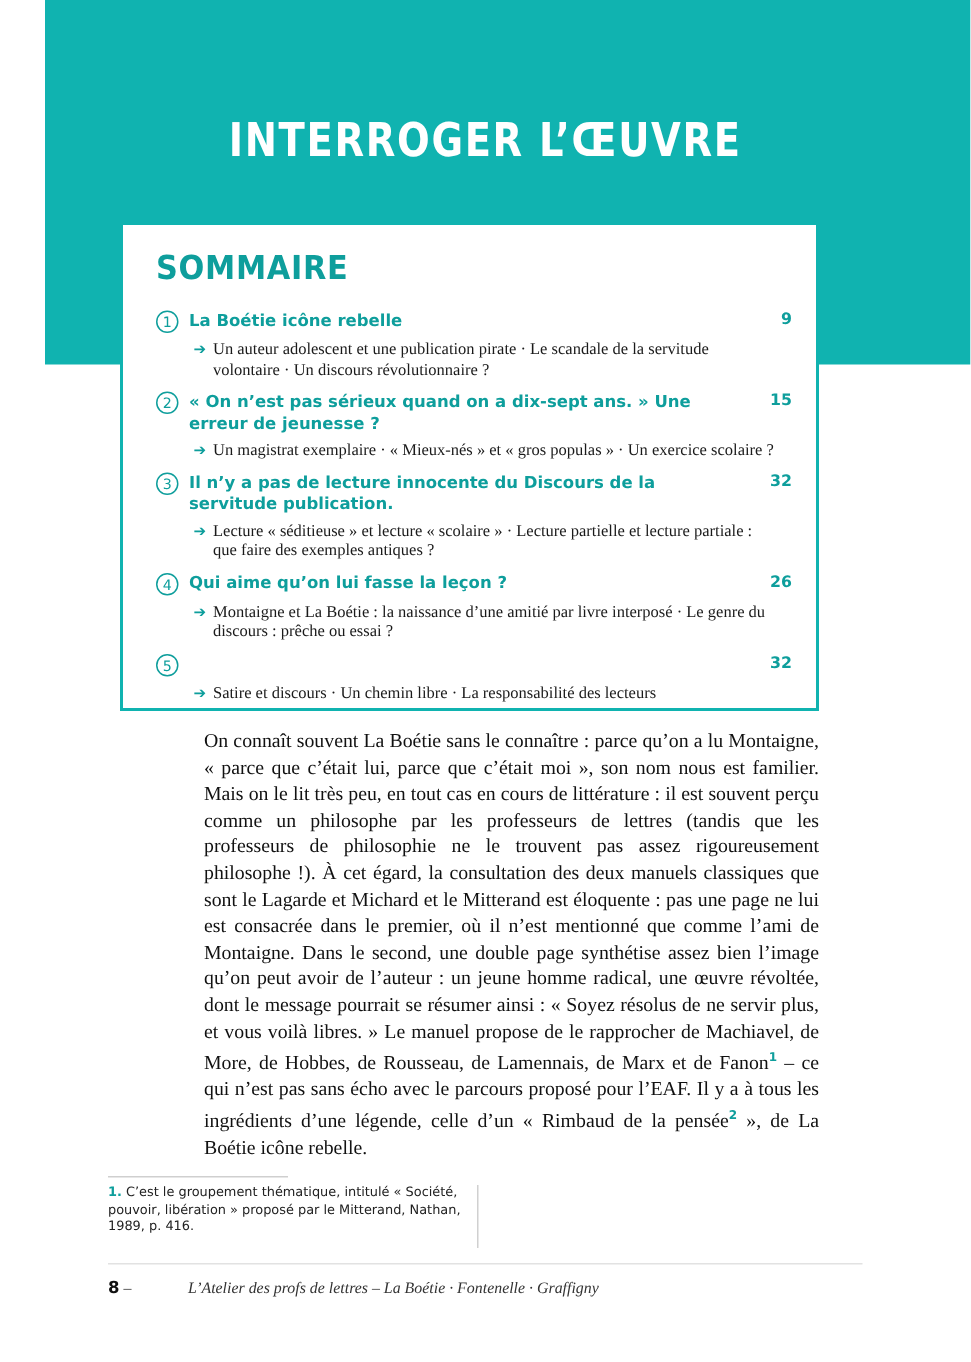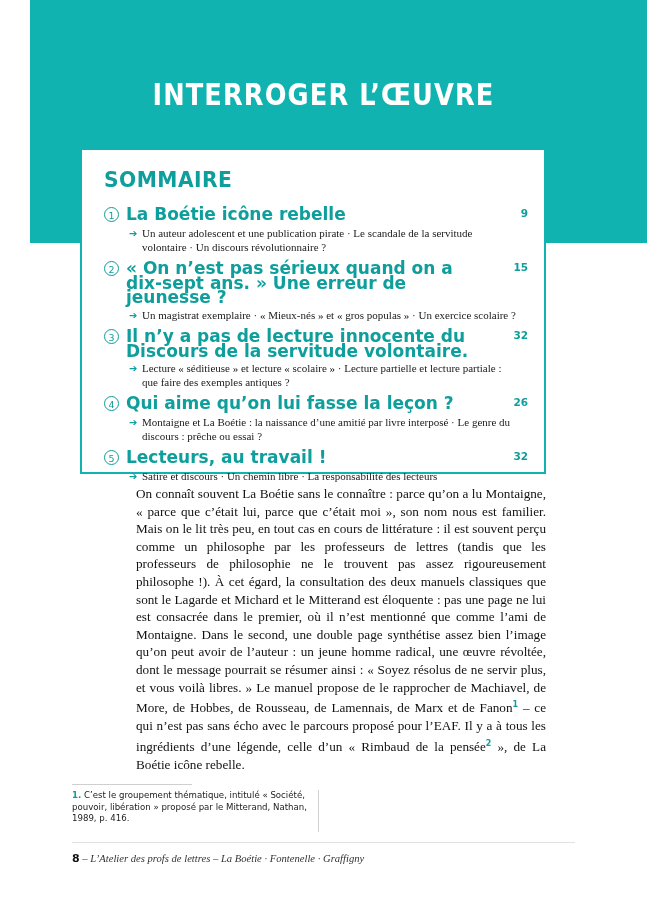--- a/index.html
+++ b/index.html
@@ -103,21 +103,21 @@
     text-align: center;
     box-sizing: border-box;
   }
   .toc-label {
     display: block;
     margin-left: 22px;
     margin-right: 40px;
     color: #0e9e9c;
     font-family: "DejaVu Sans", sans-serif;
     font-weight: bold;
-    font-size: 17px;
+    font-size: 11px;
     line-height: 14.5px;
   }
   .toc-page {
     position: absolute;
     right: 0;
     top: 0;
     color: #0e9e9c;
     font-family: "DejaVu Sans", sans-serif;
     font-weight: bold;
     font-size: 10.5px;
@@ -205,21 +205,21 @@
     font-family: "Liberation Serif", serif;
     font-size: 10.6px;
     color: #333;
   }
   .footer .pno {
     font-family: "DejaVu Sans", sans-serif;
     font-weight: bold;
     font-size: 11px;
     color: #111;
   }
-  .footer .it { font-style: italic; }
+  .footer .it { font-style: italic; margin-left: 35px; }
   .footer-rule {
     position: absolute;
     left: 72px;
     top: 842px;
     width: 503px;
     height: 1px;
     background: #e2e2e2;
   }
 </style>
 </head>
@@ -257,21 +257,21 @@
         </div>
         <div class="toc-sub">
           <span class="arrow">➔</span>
           <span>Un magistrat exemplaire · « Mieux-nés » et « gros populas » · Un exercice scolaire ?</span>
         </div>
       </div>
 
       <div class="toc-entry">
         <div class="toc-head">
           <span class="toc-num">3</span>
-          <span class="toc-label"><span>Il n’y a pas de lecture innocente du Discours de la servitude volontaire.</span></span>
+          <span class="toc-label"><span>Il n’y a pas de lecture innocente du Discours de la servitude publication.</span></span>
           <span class="toc-page">32</span>
         </div>
         <div class="toc-sub">
           <span class="arrow">➔</span>
           <span>Lecture « séditieuse » et lecture « scolaire » · Lecture partielle et lecture partiale : que faire des exemples antiques ?</span>
         </div>
       </div>
 
       <div class="toc-entry">
         <div class="toc-head">
@@ -281,21 +281,20 @@
         </div>
         <div class="toc-sub">
           <span class="arrow">➔</span>
           <span>Montaigne et La Boétie : la naissance d’une amitié par livre interposé · Le genre du discours : prêche ou essai ?</span>
         </div>
       </div>
 
       <div class="toc-entry">
         <div class="toc-head">
           <span class="toc-num">5</span>
-          <span class="toc-label">Lecteurs, au travail !</span>
           <span class="toc-page">32</span>
         </div>
         <div class="toc-sub">
           <span class="arrow">➔</span>
           <span>Satire et discours · Un chemin libre · La responsabilité des lecteurs</span>
         </div>
       </div>
 
     </div>
   </div>

